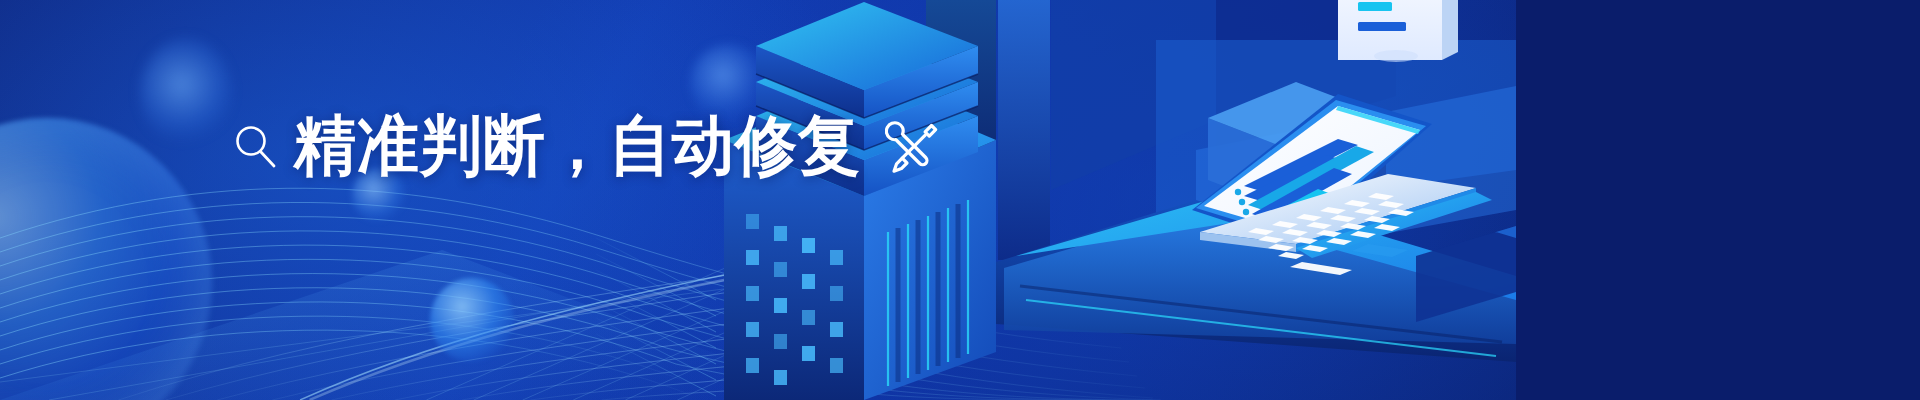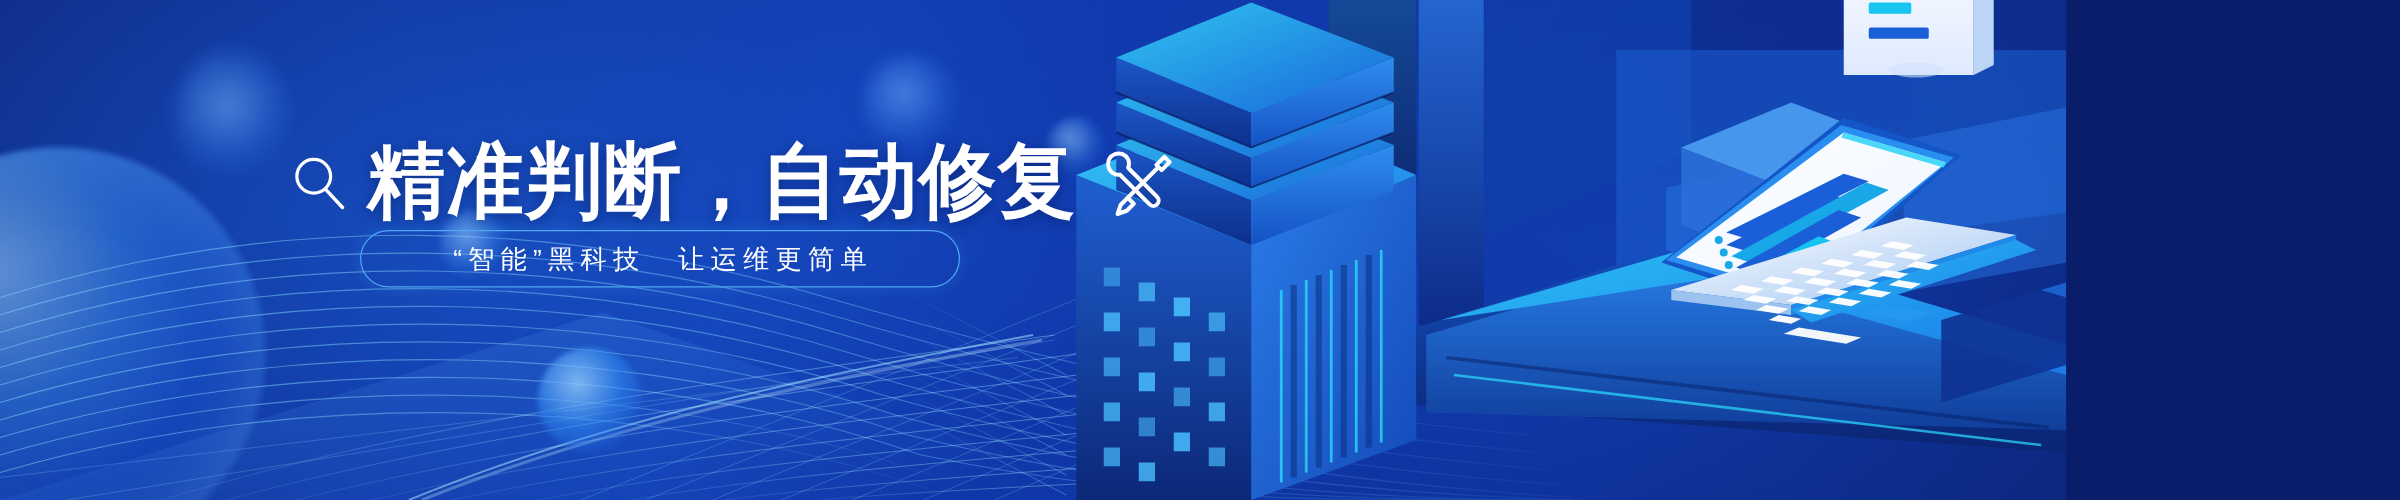--- a/index.html
+++ b/index.html
@@ -2,21 +2,21 @@
 <html><head>
 <meta charset="utf-8">
 <style>
   html, body {
     margin: 0;
     padding: 0;
     background: #0a1d6b;
   }
   #banner {
     position: relative;
-    width: 1653px;
+    width: 1516px;
     height: 400px;
     overflow: hidden;
     font-family: "Liberation Sans", "DejaVu Sans", sans-serif;
     background:
       radial-gradient(900px 520px at 22% 42%, rgba(30,110,230,0.42) 0%, rgba(30,110,230,0.0) 62%),
       radial-gradient(1100px 700px at 78% 50%, rgba(22,86,220,0.40) 0%, rgba(22,86,220,0.0) 65%),
       linear-gradient(118deg, #0f2a86 0%, #123bb0 38%, #0e2f9c 62%, #0a2070 100%);
   }
 
   
@@ -478,17 +478,14 @@
           <path d="M17.5 10.5 a8.5 8.5 0 1 0 -6.6 12.2 l1.3 1.3 22.5 22.5 a4.2 4.2 0 0 0 6 -6 L18.2 18 l-0.7-0.8 a8.5 8.5 0 0 0 0-6.7 z"></path>
 
           <path d="M46.5 8.5 l4.2 4.2 -6.4 6.4 -4.2 -4.2 z"></path>
           <line x1="40.2" y1="18.2" x2="17.2" y2="41.2"></line>
           <path d="M17.2 41.2 l-5.6 5.6 -2.6 7.4 7.4 -2.6 5.6 -5.6 z"></path>
         </g>
       </svg>
     </span>
   </div>
 
-  <div class="pill">
-    <span class="pill-text">“智能”黑科技　让运维更简单</span>
-  </div>
 
 </div>
 
 </body></html>

